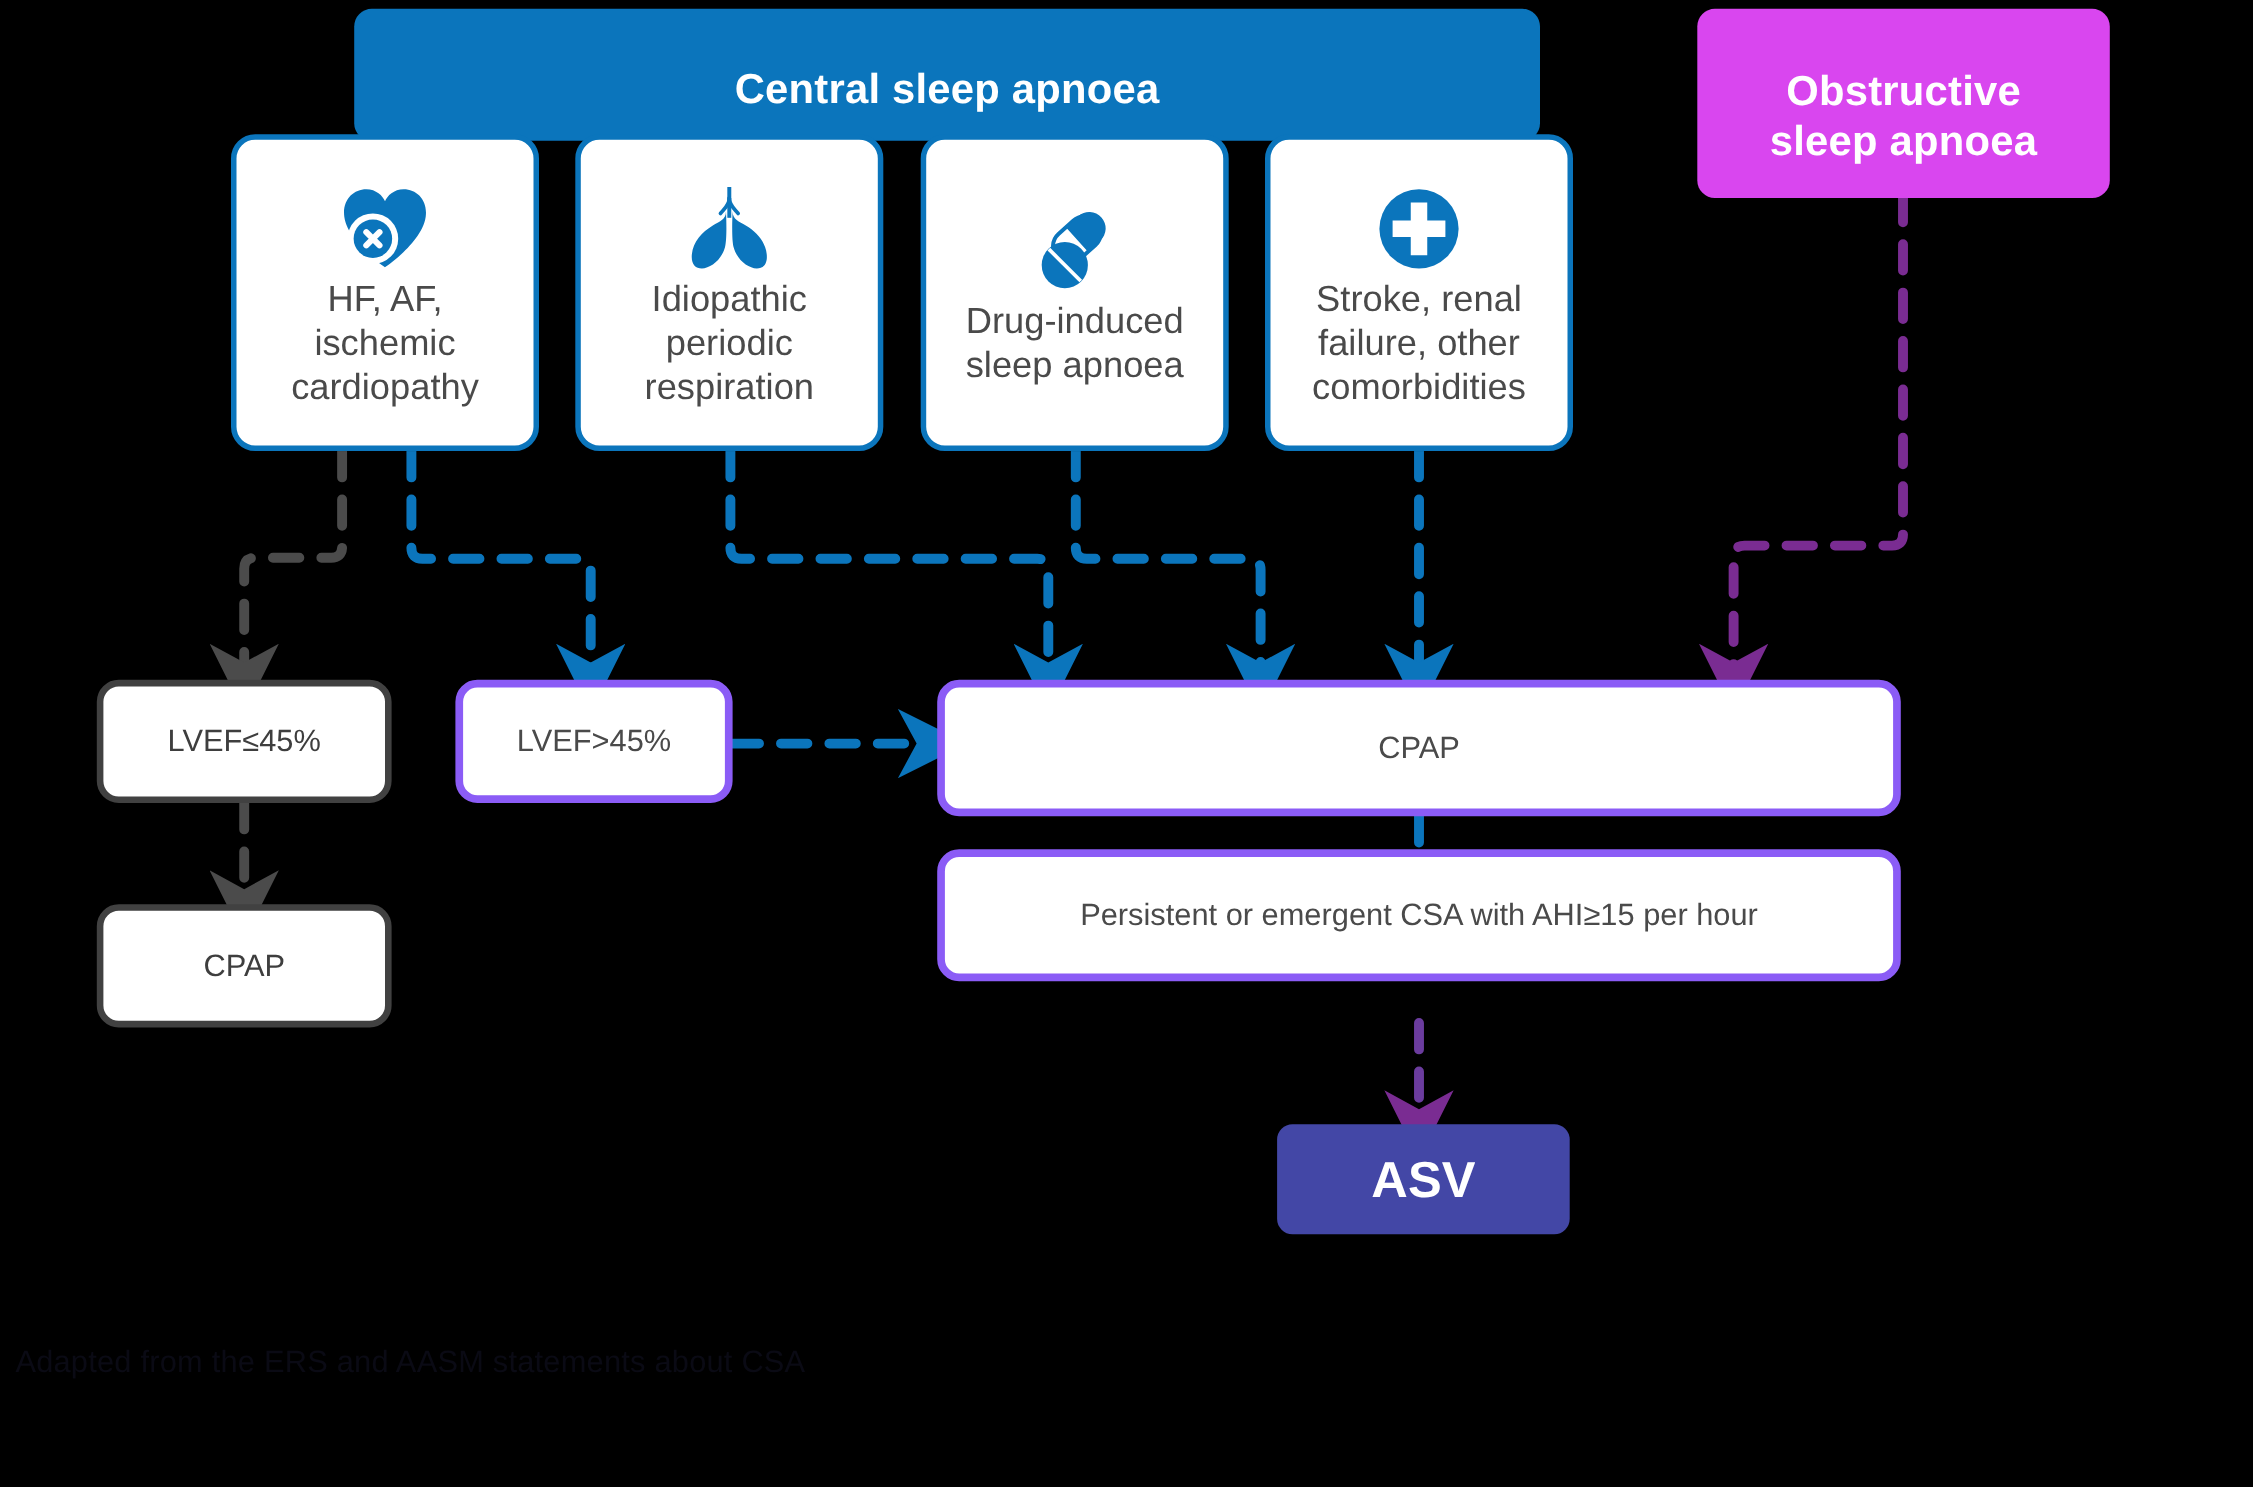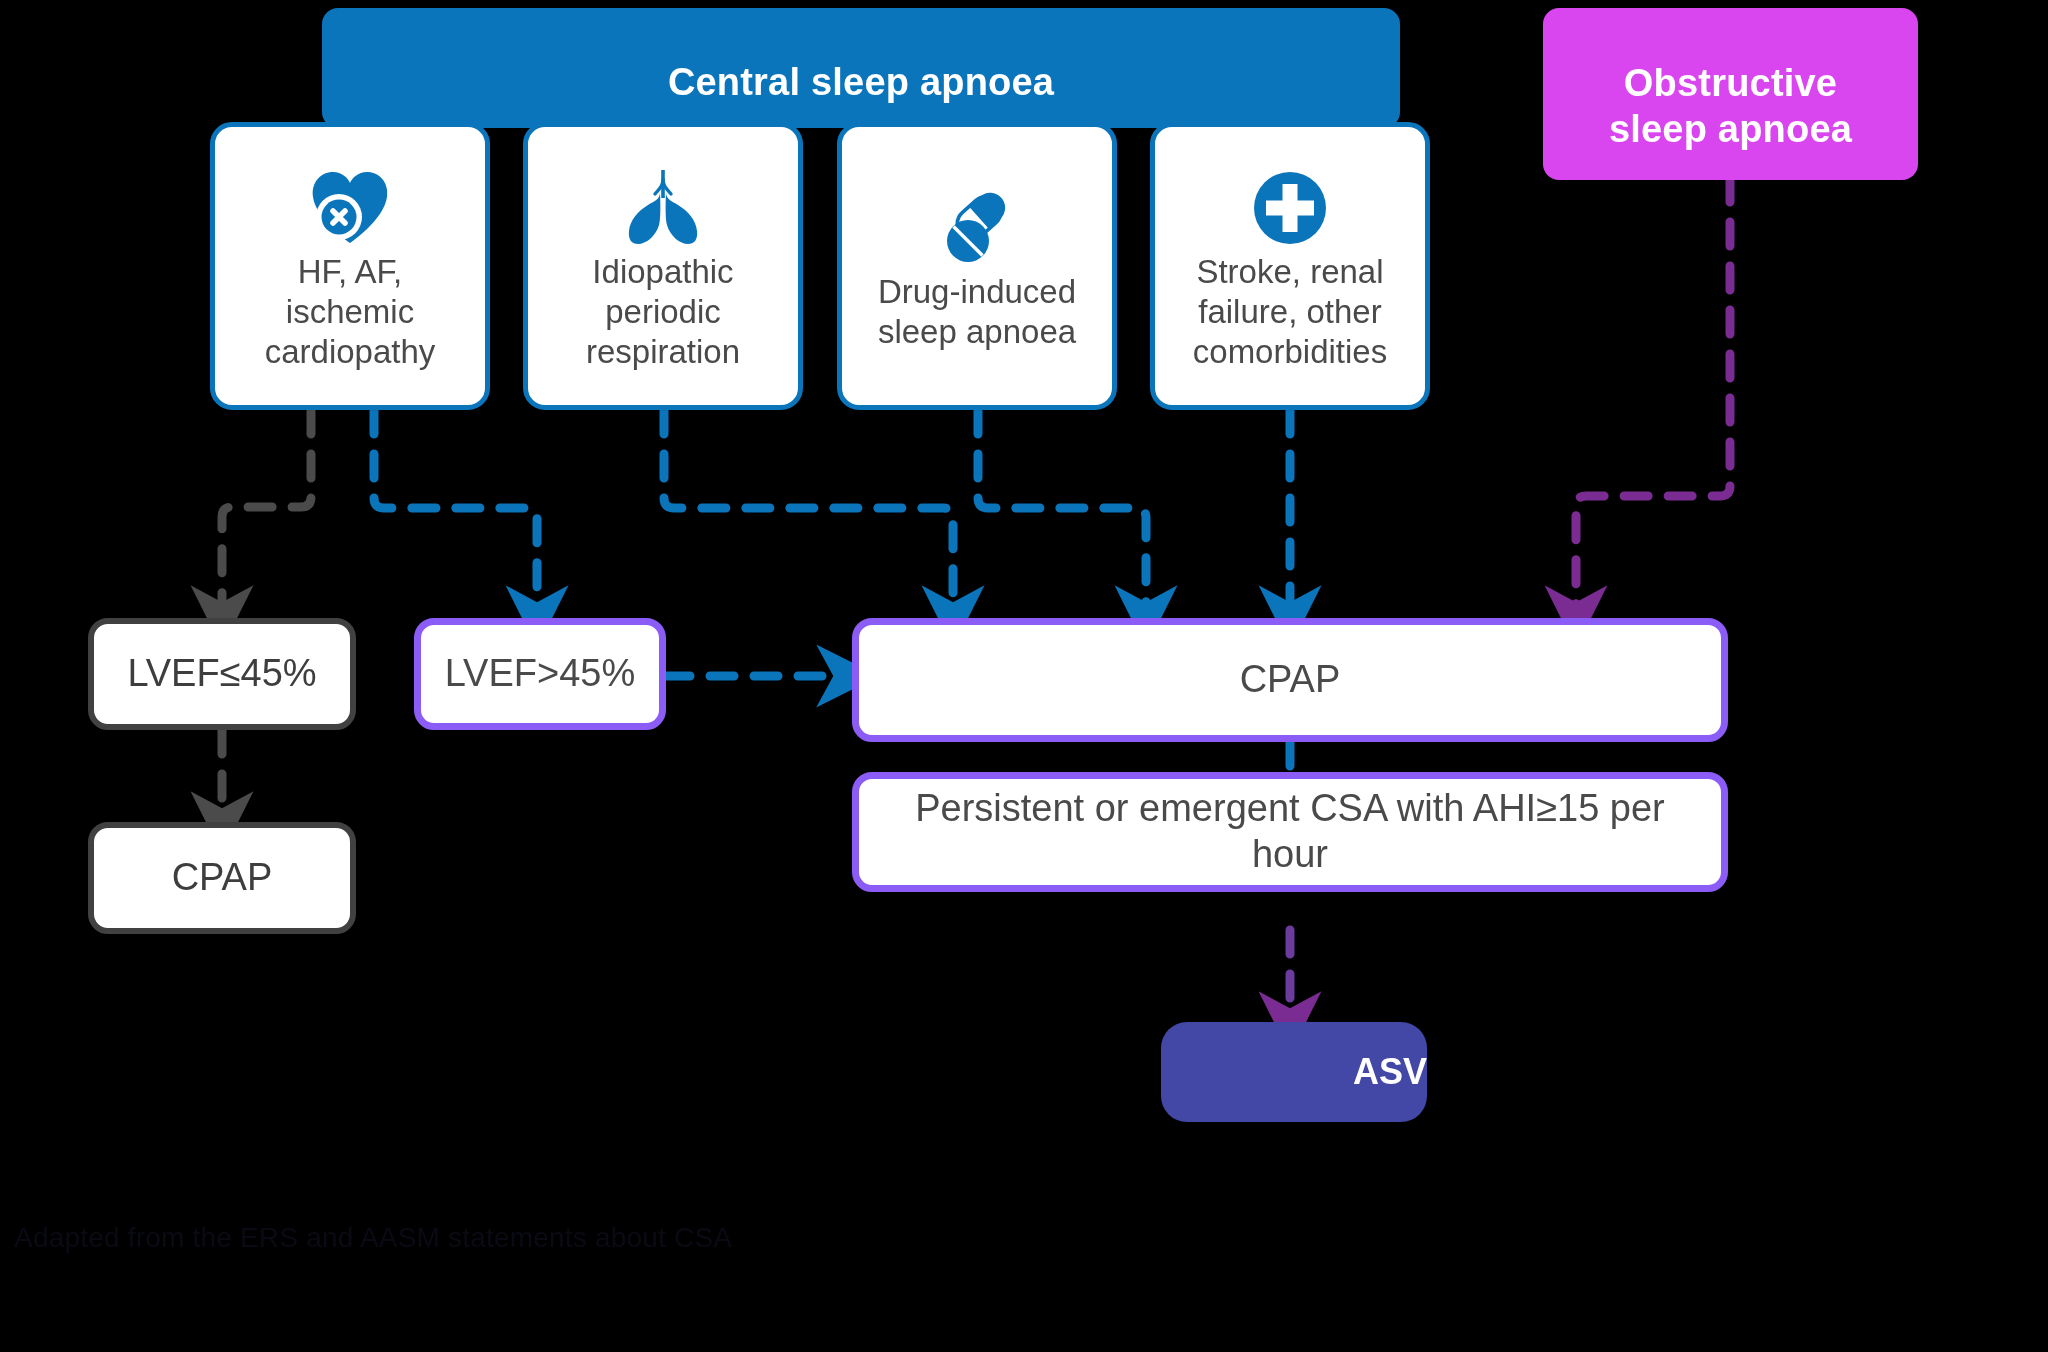--- a/index.html
+++ b/index.html
@@ -33,27 +33,27 @@
   }
   .card .icon{height:86px;display:flex;align-items:flex-end;justify-content:center;margin-bottom:6px;}
   .card .cap{
     color:#4A4A4A;font-size:33px;line-height:1.22;
     padding:0 10px;white-space:pre-line;
     font-family:"Liberation Sans","DejaVu Sans",sans-serif;
   }
 
   
   .box{background:#fff;border-radius:20px;box-sizing:border-box;}
-  .box .lbl{color:#4A4A4A;font-size:38px;line-height:1.2;padding:0 22px;}
+  .box .lbl{color:#4A4A4A;font-size:28px;line-height:1.2;padding:0 22px;}
   .box.blue{border:7px solid #8b5cf6;}
   .box.grey{border:6px solid #414141;}
   .box.grey .lbl{color:#3E3E3E;}
 
   
-  .fill{border-radius:26px;color:#fff;font-weight:bold;font-size:36px;justify-content:flex-end;}
+  .fill{border-radius:14px;color:#fff;font-weight:bold;font-size:46px;}
   .fill.asv{background:#4347A6;}
 
   .caption{
     position:absolute;z-index:2;color:#0a0a14;font-size:28px;
     letter-spacing:.2px;white-space:nowrap;
   }
 </style>
 </head>
 <body>
 

